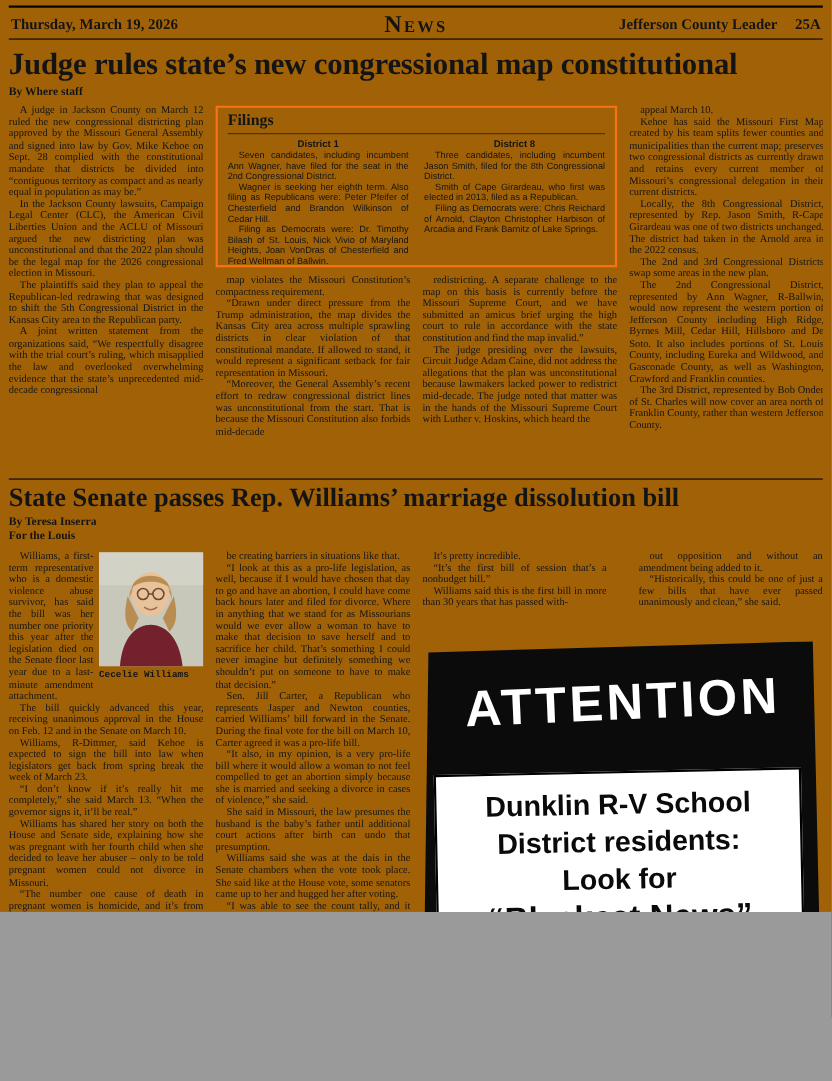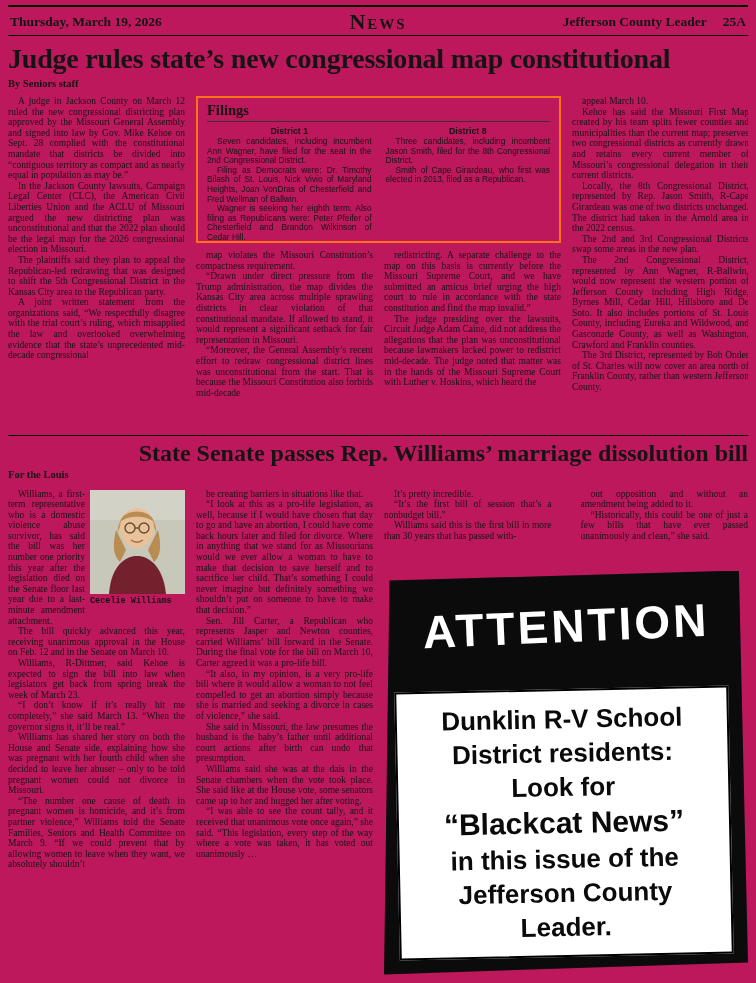--- a/index.html
+++ b/index.html
@@ -1,29 +1,29 @@
 <!DOCTYPE html>
 <html><head>
 <meta charset="utf-8">
 <style>
   *{box-sizing:border-box;}
   body{margin:0;background:#9a9a9a;}
-  .page{width:756px;height:983px;background:#be185d;color:#141414;
+  .page{width:756px;height:829px;background:#a16207;color:#141414;
     font-family:"Liberation Serif",serif;padding:5px 8px;position:relative;
     overflow:hidden;margin:0 auto;}
   
   .masthead{position:relative;border-top:2px solid #000;border-bottom:1.5px solid #000;height:31px;}
   .m-date{font-weight:bold;font-size:13.5px;position:absolute;left:2px;top:7px;}
   .m-section{position:absolute;left:50%;transform:translateX(-50%);top:2px;
     font-size:22px;font-weight:bold;font-variant:small-caps;letter-spacing:2px;}
   .m-right{position:absolute;right:2px;top:7px;font-weight:bold;font-size:13.5px;}
   .pgnum{margin-left:16px;}
   
   .headline1{font-size:28px;font-weight:bold;margin:7px 0 3px;letter-spacing:-0.2px;}
-  .headline2{font-size:24px;font-weight:bold;margin:4px 0 0;text-align:right;}
+  .headline2{font-size:24px;font-weight:bold;margin:4px 0 0;}
   .byline{font-size:10.5px;font-weight:bold;margin:2px 0 7px;}
   .byline2{font-size:10.5px;font-weight:bold;line-height:12.5px;margin:2px 0 7px;}
   .rule{border-top:1.2px solid #000;margin:3px 0 0;}
   
   .art1-body{display:flex;gap:11px;height:336px;overflow:hidden;}
   .art2-body{display:flex;gap:11px;height:486px;overflow:hidden;}
   .col{overflow:hidden;}
   .a1c,.a2c{width:177px;flex:0 0 177px;}
   .mid{flex:0 0 365px;width:365px;}
   p.np{margin:0;text-indent:10px;text-align:justify;font-size:9.5px;line-height:10.6px;}
@@ -64,44 +64,45 @@
 
   <header class="masthead">
     <span class="m-date">Thursday, March 19, 2026</span>
     <span class="m-section">News</span>
     <span class="m-right">
       <span>Jefferson County Leader</span><span class="pgnum">25A</span>
     </span>
   </header>
 
   <h1 class="headline1">Judge rules state’s new congressional map constitutional</h1>
-  <div class="byline">By Seniors staff</div>
+  <div class="byline">By Where staff</div>
 
   <section class="art1-body">
     <div class="col a1c">
       <p class="np">A judge in Jackson County on March 12 ruled the new congressional districting plan approved by the Missouri General Assembly and signed into law by Gov. Mike Kehoe on Sept. 28 complied with the constitutional mandate that districts be divided into “contiguous territory as compact and as nearly equal in population as may be.”</p>
       <p class="np">In the Jackson County lawsuits, Campaign Legal Center (CLC), the American Civil Liberties Union and the ACLU of Missouri argued the new districting plan was unconstitutional and that the 2022 plan should be the legal map for the 2026 congressional election in Missouri.</p>
       <p class="np">The plaintiffs said they plan to appeal the Republican-led redrawing that was designed to shift the 5th Congressional District in the Kansas City area to the Republican party.</p>
       <p class="np">A joint written statement from the organizations said, “We respectfully disagree with the trial court’s ruling, which misapplied the law and overlooked overwhelming evidence that the state’s unprecedented mid-decade congressional</p>
     </div>
 
     <div class="mid">
       <div class="filings-box">
         <div class="filings-title">Filings</div>
         <div class="filings-cols">
           <div class="fil-col">
             <div class="fil-head">District 1</div>
             <p class="np">Seven candidates, including incumbent Ann Wagner, have filed for the seat in the 2nd Congressional District.</p>
+            <p class="np">Wagner is seeking her eighth term. Also filing as Republicans were: Peter Pfeifer of Chesterfield and Brandon Wilkinson of Cedar Hill.</p>
             <p class="np">Filing as Democrats were: Dr. Timothy Bilash of St. Louis, Nick Vivio of Maryland Heights, Joan VonDras of Chesterfield and Fred Wellman of Ballwin.</p>
-            <p class="np">Wagner is seeking her eighth term. Also filing as Republicans were: Peter Pfeifer of Chesterfield and Brandon Wilkinson of Cedar Hill.</p>
           </div>
           <div class="fil-col">
             <div class="fil-head">District 8</div>
             <p class="np">Three candidates, including incumbent Jason Smith, filed for the 8th Congressional District.</p>
             <p class="np">Smith of Cape Girardeau, who first was elected in 2013, filed as a Republican.</p>
+            <p class="np">Filing as Democrats were: Chris Reichard of Arnold, Clayton Christopher Harbison of Arcadia and Frank Barnitz of Lake Springs.</p>
           </div>
         </div>
       </div>
       <div class="mid-cols">
         <div class="col">
           <p class="np">map violates the Missouri Constitution’s compactness requirement.</p>
           <p class="np">“Drawn under direct pressure from the Trump administration, the map divides the Kansas City area across multiple sprawling districts in clear violation of that constitutional mandate. If allowed to stand, it would represent a significant setback for fair representation in Missouri.</p>
           <p class="np">“Moreover, the General Assembly’s recent effort to redraw congressional district lines was unconstitutional from the start. That is because the Missouri Constitution also forbids mid-decade</p>
         </div>
         <div class="col">
@@ -118,20 +119,21 @@
       <p class="np">The 2nd and 3rd Congressional Districts swap some areas in the new plan.</p>
       <p class="np">The 2nd Congressional District, represented by Ann Wagner, R-Ballwin, would now represent the western portion of Jefferson County including High Ridge, Byrnes Mill, Cedar Hill, Hillsboro and De Soto. It also includes portions of St. Louis County, including Eureka and Wildwood, and Gasconade County, as well as Washington, Crawford and Franklin counties.</p>
       <p class="np">The 3rd District, represented by Bob Onder of St. Charles will now cover an area north of Franklin County, rather than western Jefferson County.</p>
     </div>
   </section>
 
   <div class="rule"></div>
 
   <h2 class="headline2">State Senate passes Rep. Williams’ marriage dissolution bill</h2>
   <div class="byline2">
+    <div>By Teresa Inserra</div>
     <div>For the Louis</div>
   </div>
 
   <section class="art2-body">
     <div class="col a2c">
       <div class="photo-float">
         <svg viewBox="0 0 95 104" aria-hidden="true">
           <rect width="95" height="104" fill="#c7c7ba"></rect>
           <rect width="95" height="30" fill="#d2d2c6"></rect>
           <path d="M19 104 C21 76 35 66 47 66 C59 66 73 76 76 104 Z" fill="#73212d"></path>

